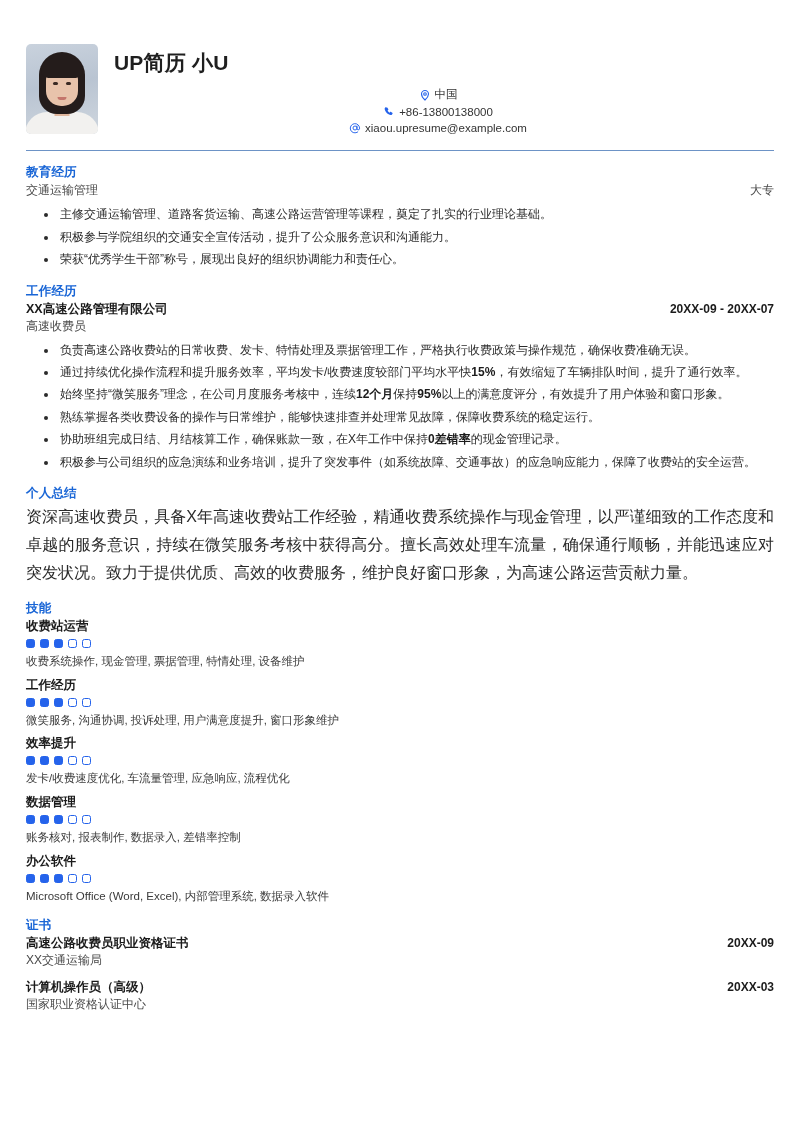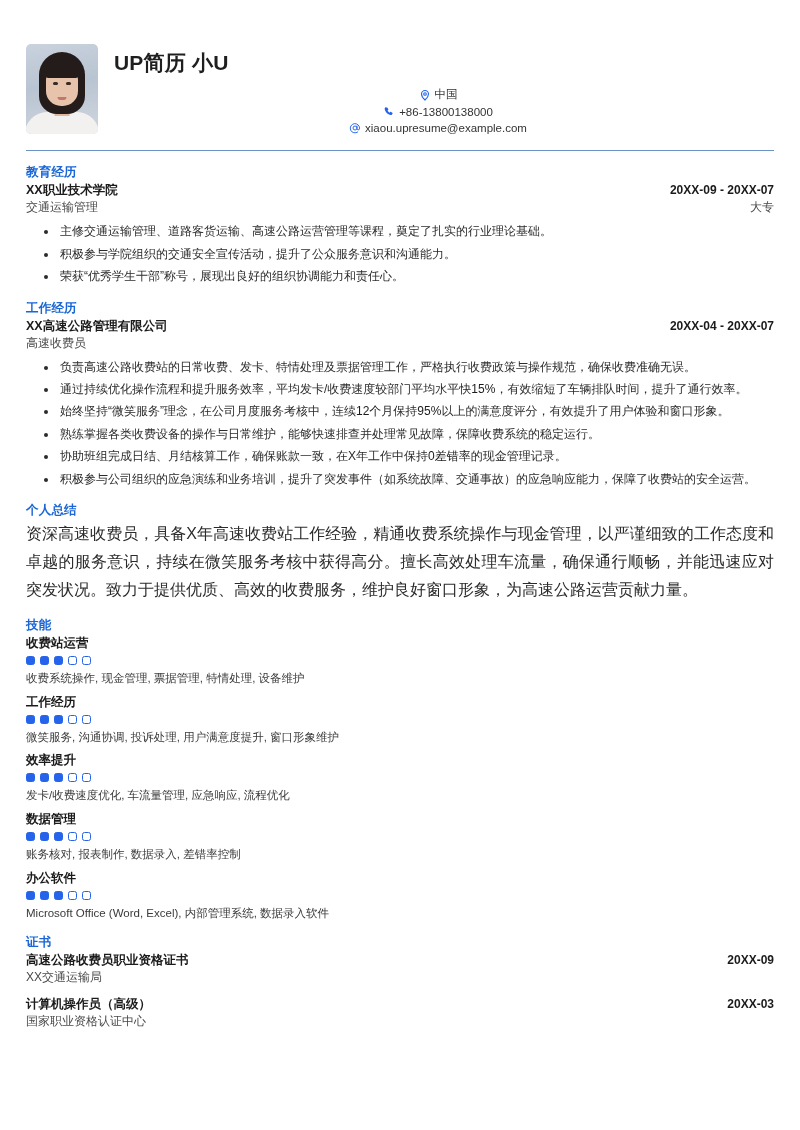--- a/index.html
+++ b/index.html
@@ -191,21 +191,21 @@
   }
   ul.bullets li::before {
     content: "";
     position: absolute;
     left: 18px;
     top: 8px;
     width: 4px; height: 4px;
     border-radius: 50%;
     background: #2b2b2b;
   }
-  ul.bullets li b { font-weight: 400; color: #1b1b1b; }
+  ul.bullets li b { font-weight: 700; color: #1b1b1b; }
 
   .summary-text {
     font-size: 16px;
     line-height: 1.75;
     color: #2b2b2b;
     margin: 1px 0 0 0;
     text-align: justify;
   }
 
   
@@ -308,42 +308,38 @@
       </div>
     </div>
   </div>
   <hr class="header-rule">
 
   <div class="section">
     <div class="section-title">教育经历</div>
 
     <div class="entry">
       <div class="entry-line">
-        <span class="entry-org">XX职业技术学院</span>
-        <span class="entry-date">20XX-09 - 20XX-07</span>
-      </div>
-      <div class="entry-line">
         <span class="entry-role">交通运输管理</span>
         <span class="entry-meta">大专</span>
       </div>
       <ul class="bullets">
           <li>主修交通运输管理、道路客货运输、高速公路运营管理等课程，奠定了扎实的行业理论基础。</li>
           <li>积极参与学院组织的交通安全宣传活动，提升了公众服务意识和沟通能力。</li>
           <li>荣获“优秀学生干部”称号，展现出良好的组织协调能力和责任心。</li>
         </ul>
     </div>
   </div>
 
   <div class="section">
     <div class="section-title">工作经历</div>
 
     <div class="entry">
       <div class="entry-line">
         <span class="entry-org">XX高速公路管理有限公司</span>
-        <span class="entry-date">20XX-04 - 20XX-07</span>
+        <span class="entry-date">20XX-09 - 20XX-07</span>
       </div>
       <div class="entry-line">
         <span class="entry-role">高速收费员</span>
         <span class="entry-meta"></span>
       </div>
       <ul class="bullets">
           <li>负责高速公路收费站的日常收费、发卡、特情处理及票据管理工作，严格执行收费政策与操作规范，确保收费准确无误。</li>
           <li>通过持续优化操作流程和提升服务效率，平均发卡/收费速度较部门平均水平快<b>15%</b>，有效缩短了车辆排队时间，提升了通行效率。</li>
           <li>始终坚持“微笑服务”理念，在公司月度服务考核中，连续<b>12个月</b>保持<b>95%</b>以上的满意度评分，有效提升了用户体验和窗口形象。</li>
           <li>熟练掌握各类收费设备的操作与日常维护，能够快速排查并处理常见故障，保障收费系统的稳定运行。</li>

